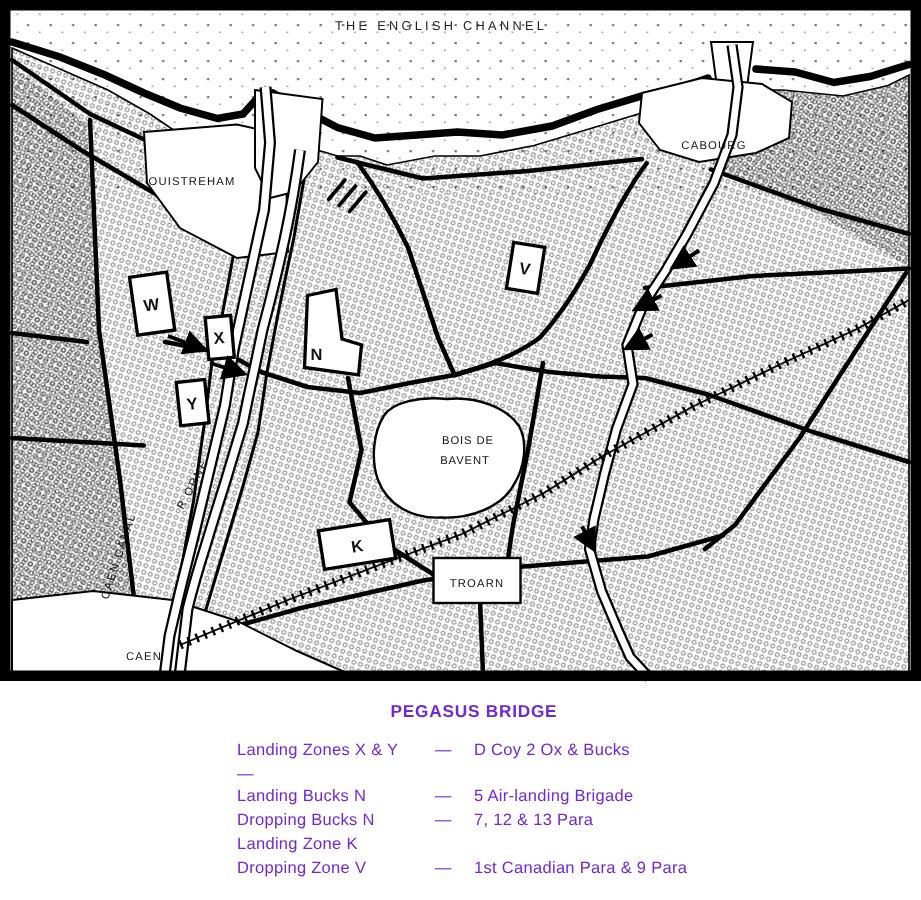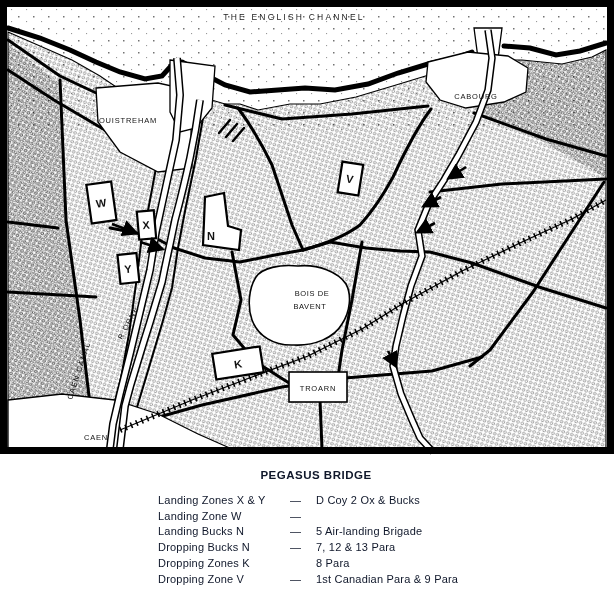--- a/index.html
+++ b/index.html
@@ -5,21 +5,21 @@
   html,body{margin:0;padding:0;background:#fff;}
   body{width:614px;height:600px;overflow:hidden;font-family:"Liberation Sans",sans-serif;}
   .page{width:614px;height:504px;background:#fff;}
   svg{display:block;}
   svg text{font-family:"Liberation Sans",sans-serif;fill:#111;}
   .sea-label{font-size:8.5px;letter-spacing:2.2px;fill:#222;}
   .town-label{font-size:7.5px;letter-spacing:0.8px;fill:#111;}
   .forest-label{font-size:7.5px;letter-spacing:0.6px;}
   .water-label{font-size:7.5px;letter-spacing:1.2px;}
   .zone-letter{font-size:11px;font-weight:bold;}
-  .legend{padding:12px 0 0 158px;color:#0f172a;}
+  .legend{padding:12px 0 0 158px;color:#6d28d9;}
   .legend-title{width:316px;text-align:center;font-weight:bold;font-size:11.5px;
     letter-spacing:.5px;margin:0 0 12px 0;}
   .legend-row{display:flex;line-height:15.7px;font-size:11px;letter-spacing:.2px;}
   .legend-row .zone{width:132px;flex:none;}
   .legend-row .dash{width:26px;flex:none;}
   .legend-row .unit{flex:1;}
 </style>
 </head>
 <body>
 
@@ -158,37 +158,35 @@
 
 <div class="legend">
   <h2 class="legend-title">PEGASUS BRIDGE</h2>
   <div class="legend-rows">
     <div class="legend-row">
       <span class="zone">Landing Zones X &amp; Y</span>
       <span class="dash">—</span>
       <span class="unit">D Coy 2 Ox &amp; Bucks</span>
     </div>
     <div class="legend-row">
-      <span class="zone">Landing Zone W</span>
       <span class="dash">—</span>
     </div>
     <div class="legend-row">
       <span class="zone">Landing Bucks N</span>
       <span class="dash">—</span>
       <span class="unit">5 Air-landing Brigade</span>
     </div>
     <div class="legend-row">
       <span class="zone">Dropping Bucks N</span>
       <span class="dash">—</span>
       <span class="unit">7, 12 &amp; 13 Para</span>
     </div>
     <div class="legend-row">
-      <span class="zone">Dropping Zones K</span>
+      <span class="zone">Landing Zone K</span>
       <span class="dash"></span>
-      <span class="unit">8 Para</span>
     </div>
     <div class="legend-row">
       <span class="zone">Dropping Zone V</span>
       <span class="dash">—</span>
       <span class="unit">1st Canadian Para &amp; 9 Para</span>
     </div>
   </div>
 </div>
 
 </div>

